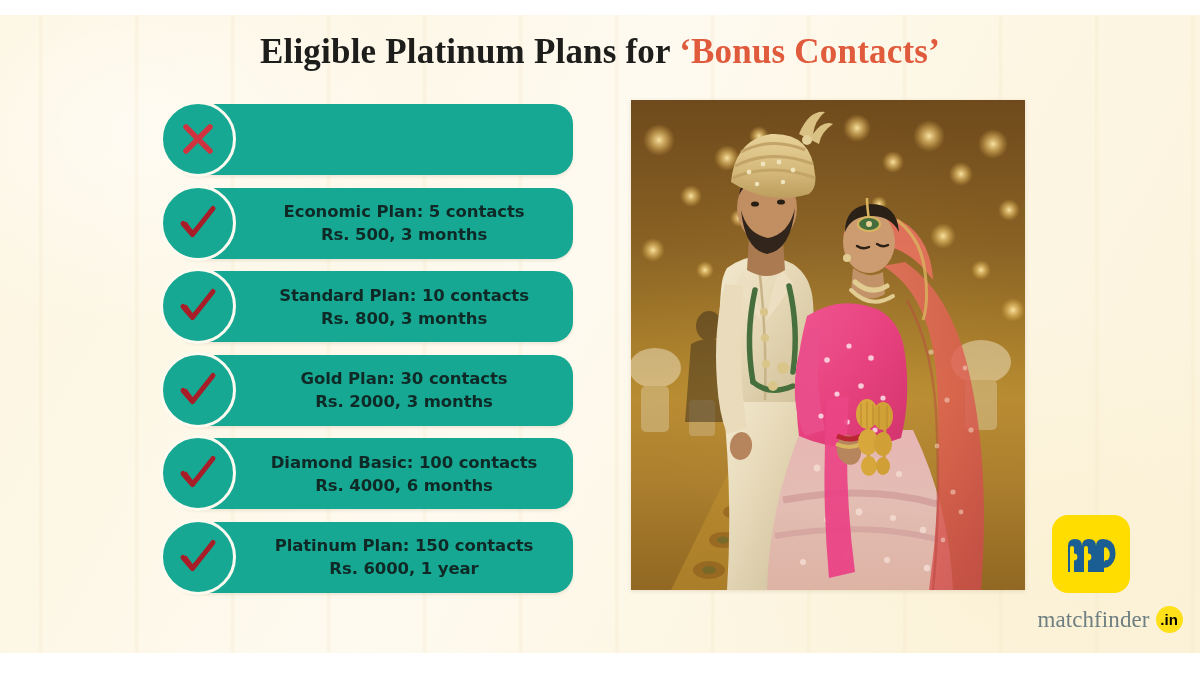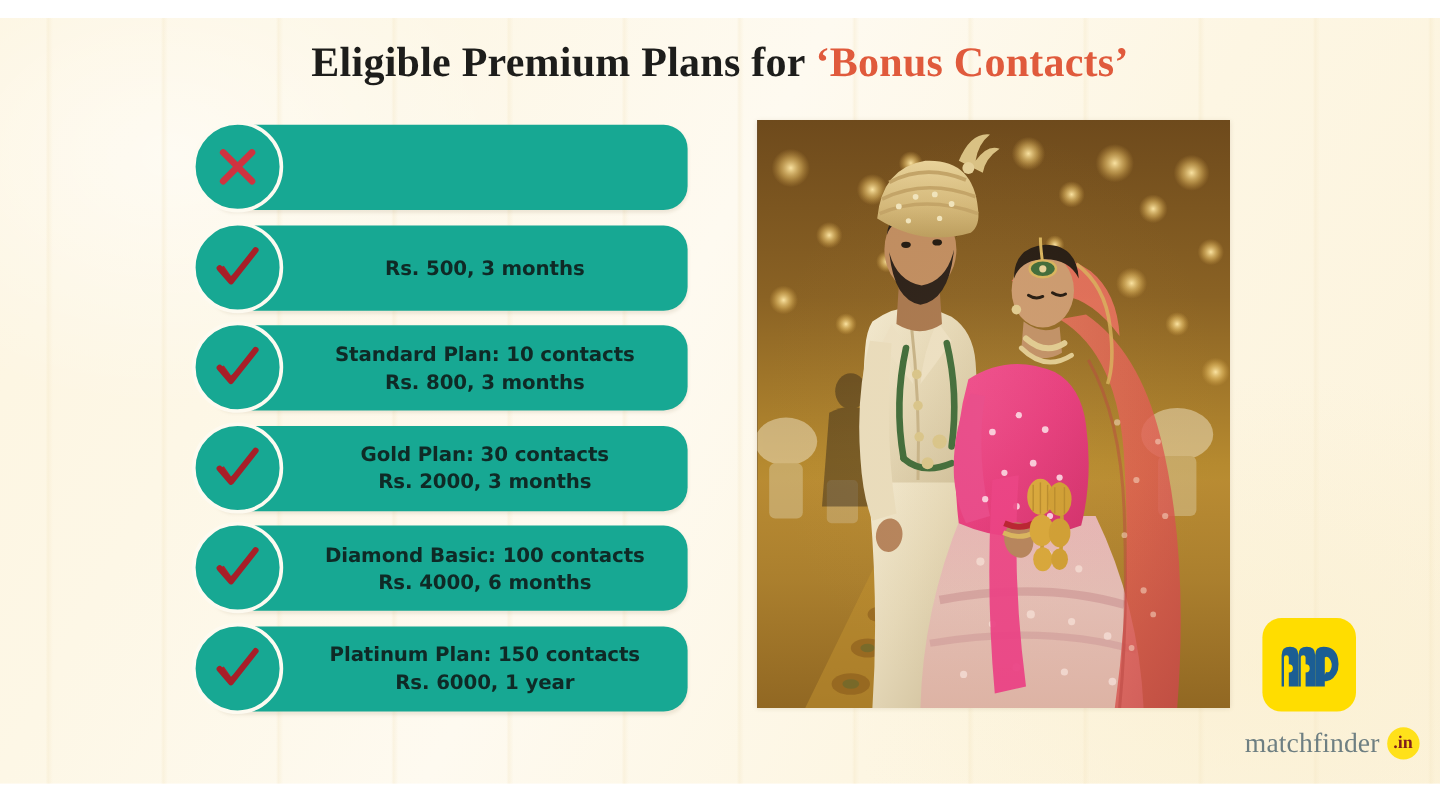--- a/index.html
+++ b/index.html
@@ -167,54 +167,55 @@
     letter-spacing: 0.1px;
   }
   #logo-tld {
     width: 27px;
     height: 27px;
     border-radius: 50%;
     background: #ffe11a;
     display: flex;
     align-items: center;
     justify-content: center;
-    font-family: Liberation Serif, serif;
+    font-family: Liberation Sans, sans-serif;
     font-size: 15px;
     font-weight: bold;
-    color: #7f1d1d;
+    color: #000000;
   }
 </style>
 </head>
 <body>
 
 <div id="slide">
 
   <div id="canvas"></div>
 
   <div id="title">
-    <span>Eligible Premium Plans for </span><span class="hl">‘Bonus Contacts’</span>
+    <span>Eligible Platinum Plans for </span><span class="hl">‘Bonus Contacts’</span>
   </div>
 
   <div id="plan-list">
 
     <div class="plan-row">
       <div class="plan-pill">
       </div>
       <div class="icon-badge">
         <svg width="42" height="42" viewBox="0 0 42 42" aria-hidden="true">
           <g stroke="#cf3340" stroke-width="5.5" stroke-linecap="round">
             <line x1="9" y1="9" x2="33" y2="33"></line>
             <line x1="33" y1="9" x2="9" y2="33"></line>
           </g>
         </svg>
       </div>
     </div>
 
     <div class="plan-row">
       <div class="plan-pill">
+        <div class="plan-line">Economic Plan: 5 contacts</div>
         <div class="plan-line">Rs. 500, 3 months</div>
       </div>
       <div class="icon-badge">
         <svg width="46" height="46" viewBox="0 0 46 46" aria-hidden="true">
           <path d="M7 24 L17.5 35.5 L39.5 7.5 L34 16.5 L17.5 30 L11.5 21.5 Z" fill="#b4202a"></path>
           <path d="M8 23.5 L17.5 34.5 L38 8.5" fill="none" stroke="#a81e28" stroke-width="5" stroke-linecap="round" stroke-linejoin="round"></path>
         </svg>
       </div>
     </div>
 

